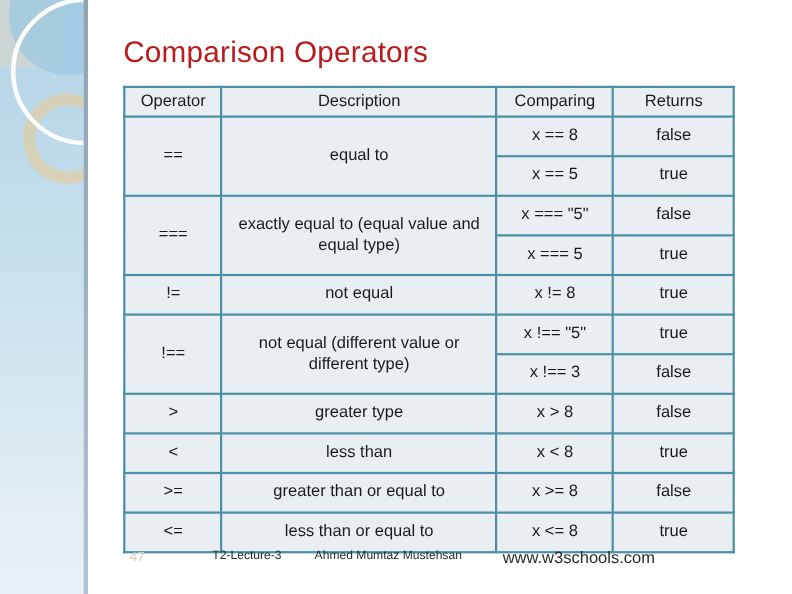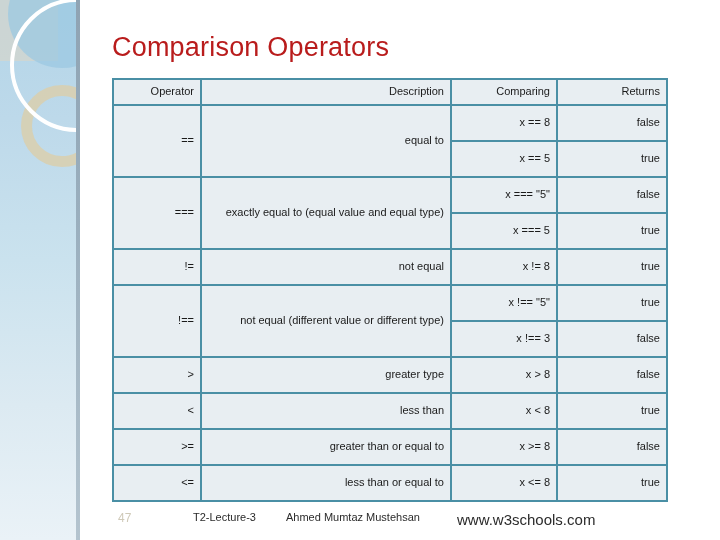--- a/index.html
+++ b/index.html
@@ -83,41 +83,41 @@
     background: #e8eef2;
   }
   #operators-table col.c-op    { width: 88px; }
   #operators-table col.c-desc  { width: 250px; }
   #operators-table col.c-cmp   { width: 106px; }
   #operators-table col.c-ret   { width: 110px; }
 
   #operators-table td, #operators-table th {
     border: 2px solid #4a8fa5;
     background: #e8eef2;
-    font-size: 11px;
+    font-size: 15px;
     color: #1a1a1a;
     font-weight: normal;
-    text-align: right;
+    text-align: center;
     vertical-align: middle;
     padding: 3px 6px 3px 7px;
     line-height: 1.25;
   }
   #operators-table th { height: 18px; }
   .cell-op      { padding-left: 7px; }
   .cell-desc    { padding-left: 10px; }
   .cell-desc.indent { padding-left: 18px; margin-left: 46px; }
   .cell-cmp     { padding-left: 8px; }
   .cell-ret     { padding-left: 8px; margin-top: 25px; }
   .row-short td { height: 28px; }
   .subcell      { height: 28px; }
 
   
   #footer {
     position: absolute;
-    left: 0; top: 508px;
+    left: 0; top: 496px;
     width: 720px; height: 26px;
   }
   #slide-number {
     position: absolute;
     left: 118px; top: 3px;
     font-size: 12px;
     color: #cfc9b8;
   }
   #footer-lecture {
     position: absolute;

